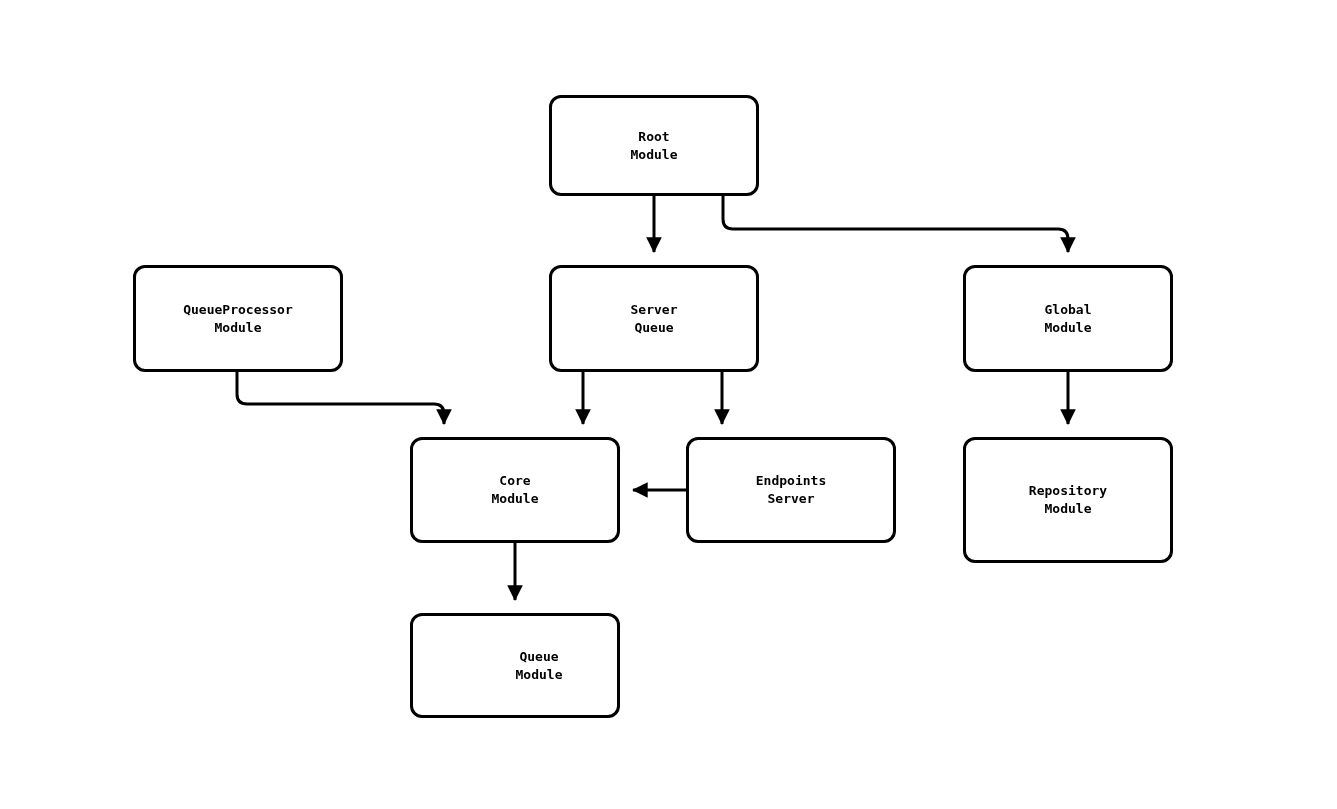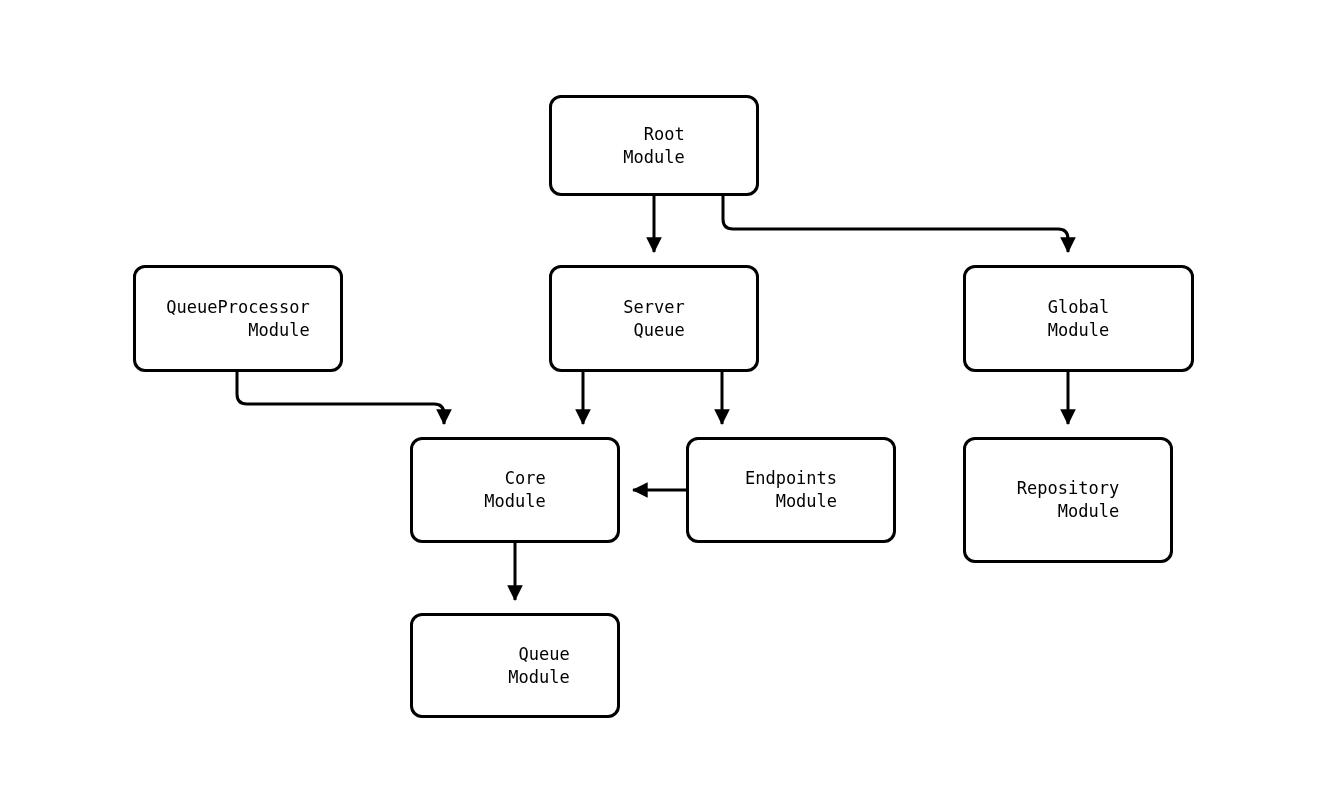--- a/index.html
+++ b/index.html
@@ -33,27 +33,26 @@
     border: 3px solid #000000;
     border-radius: 12px;
     display: flex;
     align-items: center;
     justify-content: center;
     text-align: center;
     z-index: 2;
   }
   .node-label {
     font-family: "DejaVu Sans Mono", "Liberation Mono", monospace;
-    font-size: 17px;
-    font-weight: normal;
+    font-size: 13px;
+    font-weight: bold;
     line-height: 1.35;
     color: #000000;
     white-space: pre-line;
     letter-spacing: 0px;
-    text-align: right;
   }
 </style>
 </head>
 <body>
 
 <div id="diagram-canvas">
 
   <svg id="edge-layer" viewBox="0 0 1337 809" width="1337" height="809" xmlns="http://www.w3.org/2000/svg">
     <defs>
       <marker id="arrowhead" viewBox="0 0 10 10" refX="9.4" refY="5" markerWidth="5.2" markerHeight="5.2" orient="auto-start-reverse">
@@ -86,33 +85,33 @@
   <div class="node" style="left:133px; top:265px; width:210px; height:107px;">
     <span class="node-label">QueueProcessor
 Module</span>
   </div>
 
   <div class="node" style="left:549px; top:265px; width:210px; height:107px;">
     <span class="node-label">Server
 Queue</span>
   </div>
 
-  <div class="node" style="left:963px; top:265px; width:231px; height:107px;">
+  <div class="node" style="left:963px; top:265px; width:210px; height:107px;">
     <span class="node-label">Global
 Module</span>
   </div>
 
   <div class="node" style="left:410px; top:437px; width:210px; height:106px;">
     <span class="node-label">Core
 Module</span>
   </div>
 
   <div class="node" style="left:686px; top:437px; width:210px; height:106px;">
     <span class="node-label">Endpoints
-Module</span>
+Server</span>
   </div>
 
   <div class="node" style="left:963px; top:437px; width:210px; height:126px;">
     <span class="node-label">Repository
 Module</span>
   </div>
 
   <div class="node" style="left:410px; top:613px; width:210px; height:105px;padding-left:48px;">
     <span class="node-label">Queue
 Module</span>

